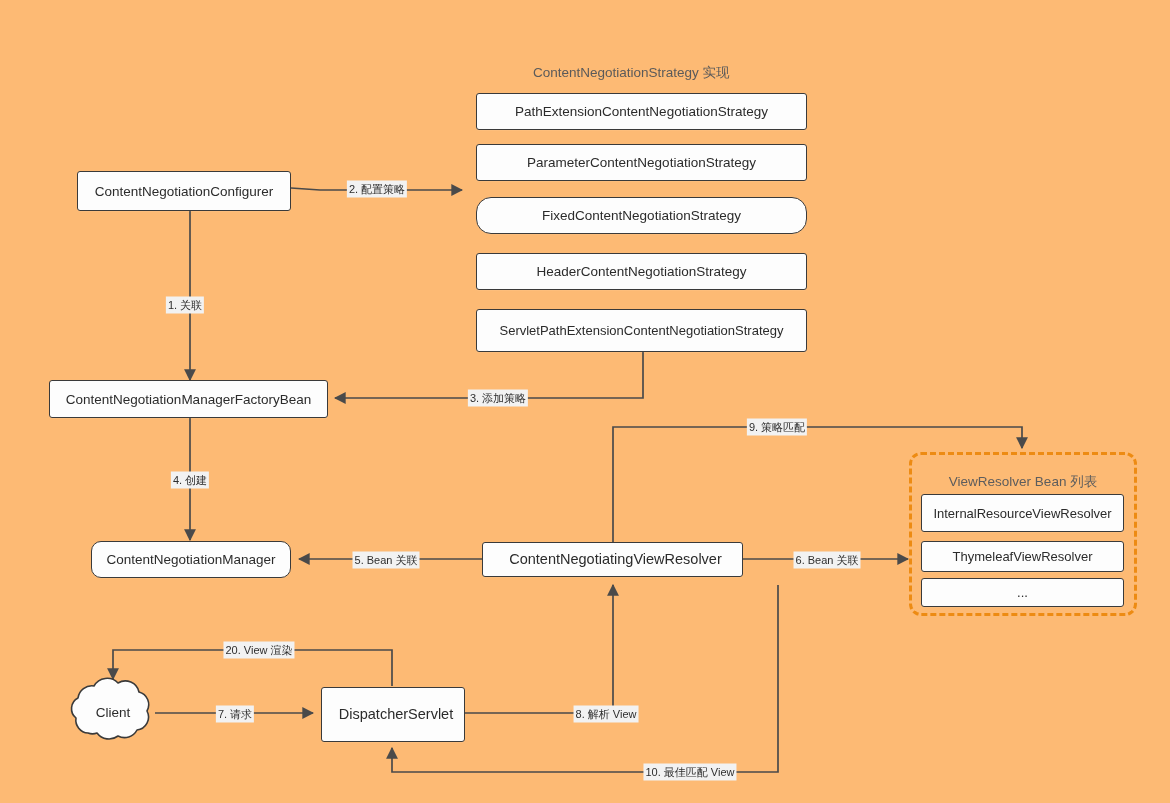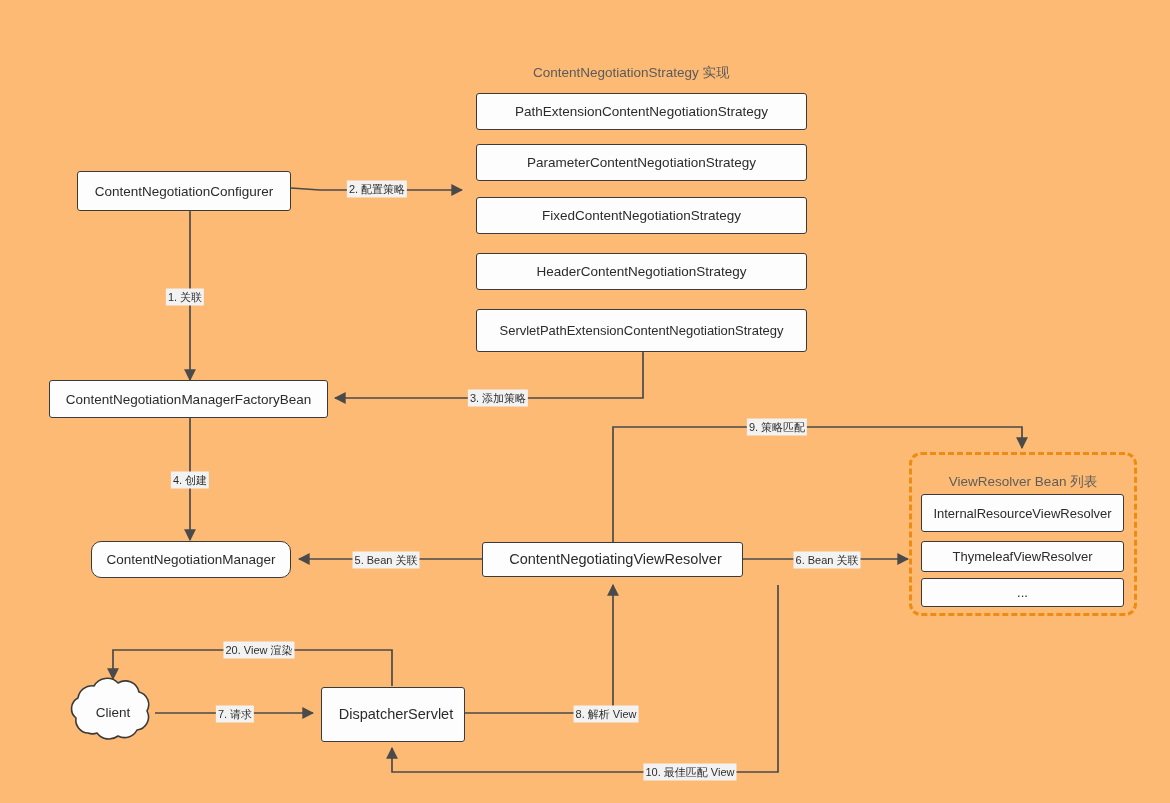--- a/index.html
+++ b/index.html
@@ -104,21 +104,21 @@
       <path d="M 778 585 L 778 772 L 392 772 L 392 748"></path>
 
       <path d="M 392 686 L 392 650 L 113 650 L 113 679"></path>
     </g>
   </svg>
 
   <div class="grp-title" style="left:533px;top:64px;">ContentNegotiationStrategy 实现</div>
 
   <div class="node" style="left:476px;top:93px;width:331px;height:37px;">PathExtensionContentNegotiationStrategy</div>
   <div class="node" style="left:476px;top:144px;width:331px;height:37px;">ParameterContentNegotiationStrategy</div>
-  <div class="node" style="left:476px;top:197px;width:331px;height:37px;">FixedContentNegotiationStrategy</div>
+  <div class="node" style="left:476px;top:197px;width:331px;height:37px;border-radius:15px;">FixedContentNegotiationStrategy</div>
   <div class="node" style="left:476px;top:253px;width:331px;height:37px;">HeaderContentNegotiationStrategy</div>
   <div class="node small" style="left:476px;top:309px;width:331px;height:43px;">ServletPathExtensionContentNegotiationStrategy</div>
 
   <div class="node" style="left:77px;top:171px;width:214px;height:40px;">ContentNegotiationConfigurer</div>
 
   <div class="node" style="left:49px;top:380px;width:279px;height:38px;">ContentNegotiationManagerFactoryBean</div>
 
   <div class="node" style="left:91px;top:541px;width:200px;height:37px;border-radius:10px;">ContentNegotiationManager</div>
 
   <div class="node big" style="left:482px;top:542px;width:261px;height:35px;">ContentNegotiatingViewResolver</div>
@@ -143,21 +143,21 @@
   </div>
 
   <div class="dashed-box" style="left:909px;top:452px;width:228px;height:164px;"></div>
 
   <div class="grp-title orange-grp" style="left:925px;top:473px;width:196px;">ViewResolver Bean 列表</div>
 
   <div class="node small" style="left:921px;top:494px;width:203px;height:38px;">InternalResourceViewResolver</div>
   <div class="node small" style="left:921px;top:541px;width:203px;height:31px;">ThymeleafViewResolver</div>
   <div class="node small" style="left:921px;top:578px;width:203px;height:29px;">...</div>
 
-  <div class="edge-label" style="left:185px;top:297px;">1. 关联</div>
+  <div class="edge-label" style="left:185px;top:305px;">1. 关联</div>
   <div class="edge-label" style="left:377px;top:189px;">2. 配置策略</div>
   <div class="edge-label" style="left:498px;top:398px;">3. 添加策略</div>
   <div class="edge-label" style="left:190px;top:480px;">4. 创建</div>
   <div class="edge-label" style="left:386px;top:560px;">5. Bean 关联</div>
   <div class="edge-label" style="left:827px;top:560px;">6. Bean 关联</div>
   <div class="edge-label" style="left:235px;top:714px;">7. 请求</div>
   <div class="edge-label" style="left:606px;top:714px;">8. 解析 View</div>
   <div class="edge-label" style="left:777px;top:427px;">9. 策略匹配</div>
   <div class="edge-label" style="left:690px;top:772px;">10. 最佳匹配 View</div>
   <div class="edge-label" style="left:259px;top:650px;">20. View 渲染</div>

